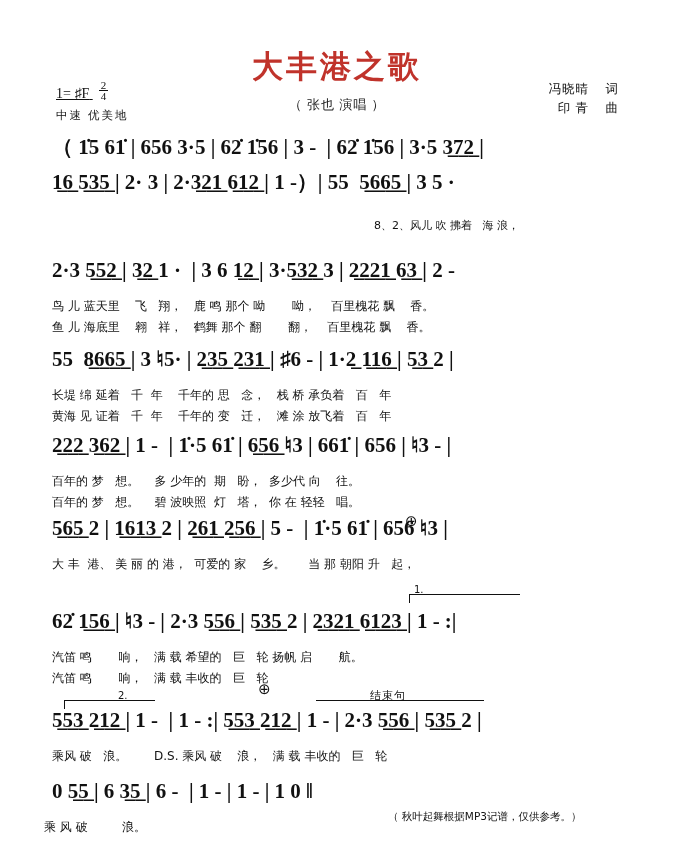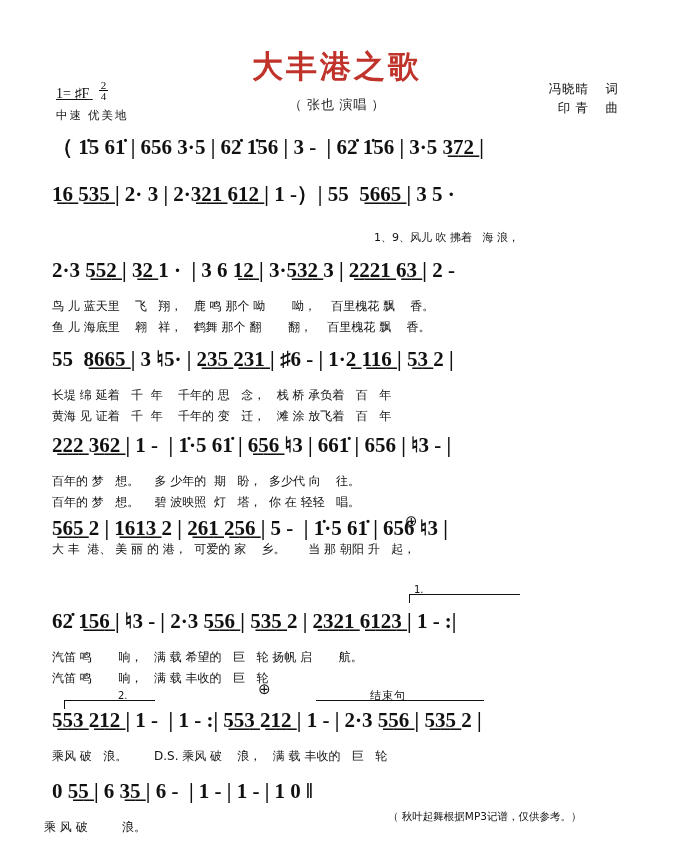--- a/index.html
+++ b/index.html
@@ -132,23 +132,23 @@
     <div>
       <span class="n">印 青</span>
       <span class="r">曲</span>
     </div>
   </div>
 
   <div class="system" style="top:133px;">
     <div class="notes">（ 1̇5 61̇ | 656 3·5 | 62̇ 1̇56 | 3 -  | 62̇ 1̇56 | 3·5 3̲7̲2̲ |</div>
   </div>
 
-  <div class="system" style="top:180px;">
+  <div class="system" style="top:168px;">
     <div class="notes">1̲6̲ 5̲3̲5̲ | 2· 3 | 2·3̲2̲1̲ 6̲1̲2̲ | 1 -）| 55  5̲6̲6̲5̲ | 3 5 ·</div>
-    <div class="lyr small" style="margin-top:22px;padding-left:322px;">1、9、风儿 吹 拂着   海 浪，</div>
+    <div class="lyr small" style="margin-top:22px;padding-left:322px;">8、2、风儿 吹 拂着   海 浪，</div>
   </div>
 
   <div class="system" style="top:258px;">
     <div class="notes">2·3 5̲5̲2̲ | 3̲2̲ 1 ·  | 3 6 1̲2̲ | 3·5̲3̲2̲ 3 | 2̲2̲2̲1̲ 6̲3̲ | 2 -</div>
     <div class="lyr" style="margin-top:15px;">鸟 儿 蓝天里    飞   翔，   鹿 鸣 那个 呦       呦，    百里槐花 飘    香。</div>
     <div class="lyr" style="margin-top:4px;">鱼 儿 海底里    翱   祥，   鹤舞 那个 翻       翻，    百里槐花 飘    香。</div>
   </div>
 
   <div class="system" style="top:347px;">
     <div class="notes">55  8̲6̲6̲5̲ | 3 ♮5· | 2̲3̲5̲ 2̲3̲1̲ | ♯6 - | 1·2̲ 1̲1̲6̲ | 5̲3̲ 2 |</div>
@@ -157,21 +157,21 @@
   </div>
 
   <div class="system" style="top:433px;">
     <div class="notes">2̲2̲2̲ 3̲6̲2̲ | 1 -  | 1̇·5 61̇ | 6̲5̲6̲ ♮3 | 661̇ | 656 | ♮3 - |</div>
     <div class="lyr" style="margin-top:15px;">百年的 梦   想。    多 少年的  期   盼，  多少代 向    往。</div>
     <div class="lyr" style="margin-top:4px;">百年的 梦   想。    碧 波映照  灯   塔，  你 在 轻轻   唱。</div>
   </div>
 
   <div class="system" style="top:516px;">
     <div class="notes">5̲6̲5̲ 2 | 1̲6̲1̲3̲ 2 | 2̲6̲1̲ 2̲5̲6̲ | 5 -  | 1̇·5 61̇ | 656 ♮3 |</div>
-    <div class="lyr" style="margin-top:0;">大 丰  港、 美 丽 的 港，  可爱的 家    乡。      当 那 朝阳 升   起，</div>
+    <div class="lyr" style="margin-top:15px;">大 丰  港、 美 丽 的 港，  可爱的 家    乡。      当 那 朝阳 升   起，</div>
     <div class="coda" style="left:405px;top:-4px;">⊕</div>
   </div>
 
   <div class="rep-bracket" style="left:409px;top:594px;width:110px;"></div>
   <div class="rep-num" style="left:414px;top:584px;">1.</div>
 
   <div class="system" style="top:609px;">
     <div class="notes">62̇ 1̲5̲6̲ | ♮3 - | 2·3 5̲5̲6̲ | 5̲3̲5̲ 2 | 2̲3̲2̲1̲ 6̲1̲2̲3̲ | 1 - :|</div>
     <div class="lyr" style="margin-top:15px;">汽笛 鸣       响，   满 载 希望的   巨   轮 扬帆 启       航。</div>
     <div class="lyr" style="margin-top:4px;">汽笛 鸣       响，   满 载 丰收的   巨   轮</div>

